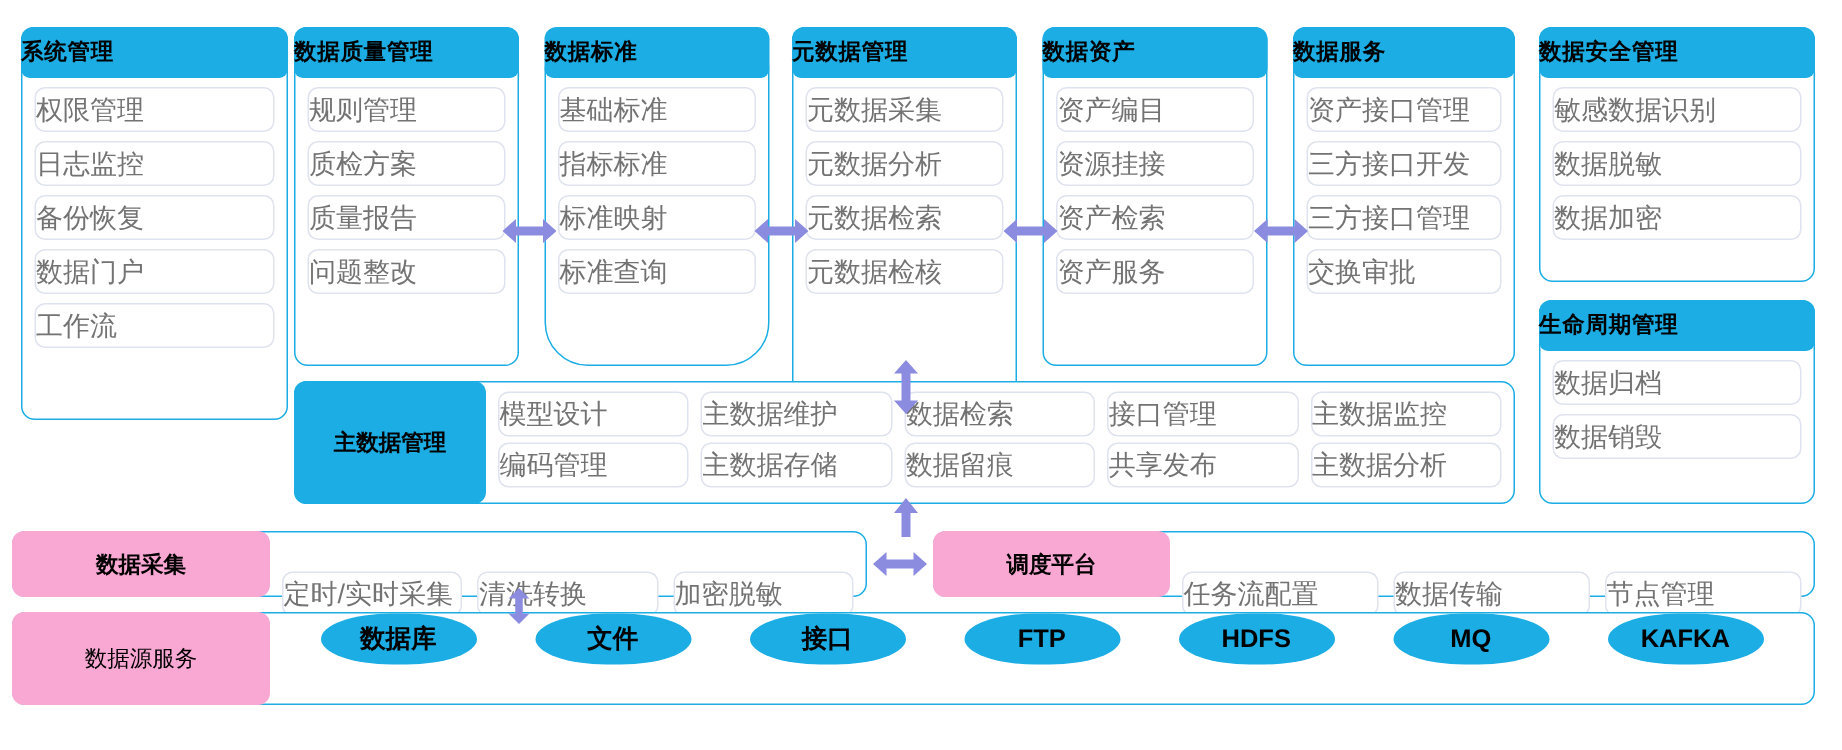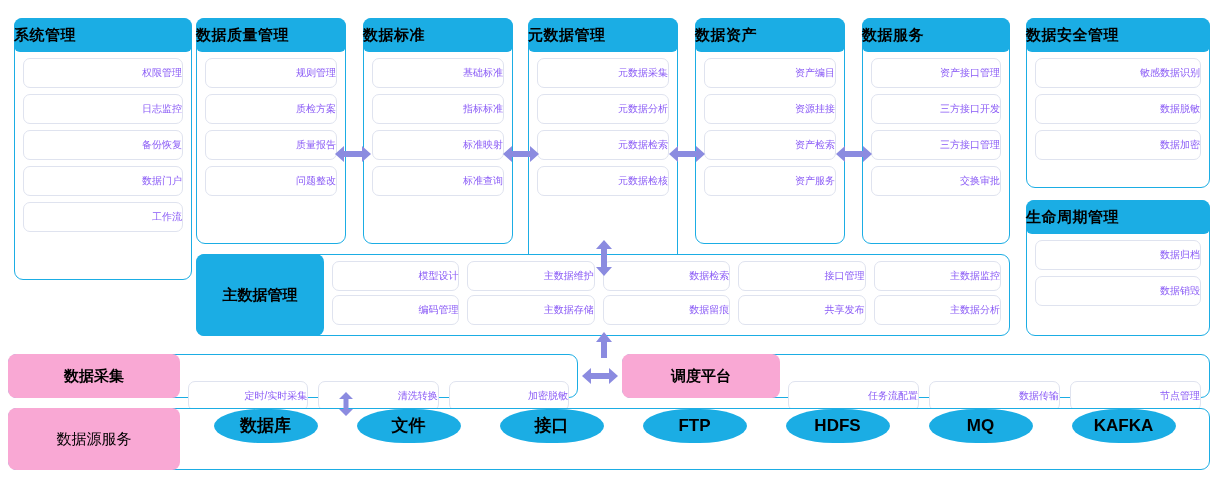--- a/index.html
+++ b/index.html
@@ -37,25 +37,25 @@
   .panel-body{
     padding:6px 8px 7px 8px;
     display:flex;
     flex-direction:column;
     gap:6px;
   }
   .cell{
     border:1px solid #dfe3ef;
     border-radius:7px;
     background:#fff;
-    text-align:right;
-    font-size:10px;
+    text-align:left;
+    font-size:18px;
     line-height:28px;
     height:28px;
-    color:#8b5cf6;
+    color:#737373;
     white-space:nowrap;
     box-shadow:0 0 0 0 rgba(0,0,0,0);
   }
 
   
   .mdm{
     position:absolute;
     border:1.5px solid #1BADE4;
     border-radius:9px;
     background:#fff;
@@ -155,21 +155,21 @@
   <div class="panel" style="left:196px;top:18px;width:150px;height:226px;">
     <div class="panel-head">数据质量管理</div>
     <div class="panel-body">
       <div class="cell">规则管理</div>
       <div class="cell">质检方案</div>
       <div class="cell">质量报告</div>
       <div class="cell">问题整改</div>
     </div>
   </div>
 
-  <div class="panel" style="left:363px;top:18px;width:150px;height:226px;">
+  <div class="panel" style="left:363px;top:18px;width:150px;height:226px;border-radius:29px;">
     <div class="panel-head">数据标准</div>
     <div class="panel-body">
       <div class="cell">基础标准</div>
       <div class="cell">指标标准</div>
       <div class="cell">标准映射</div>
       <div class="cell">标准查询</div>
     </div>
   </div>
 
   <div class="panel" style="left:528px;top:18px;width:150px;height:284px;">

